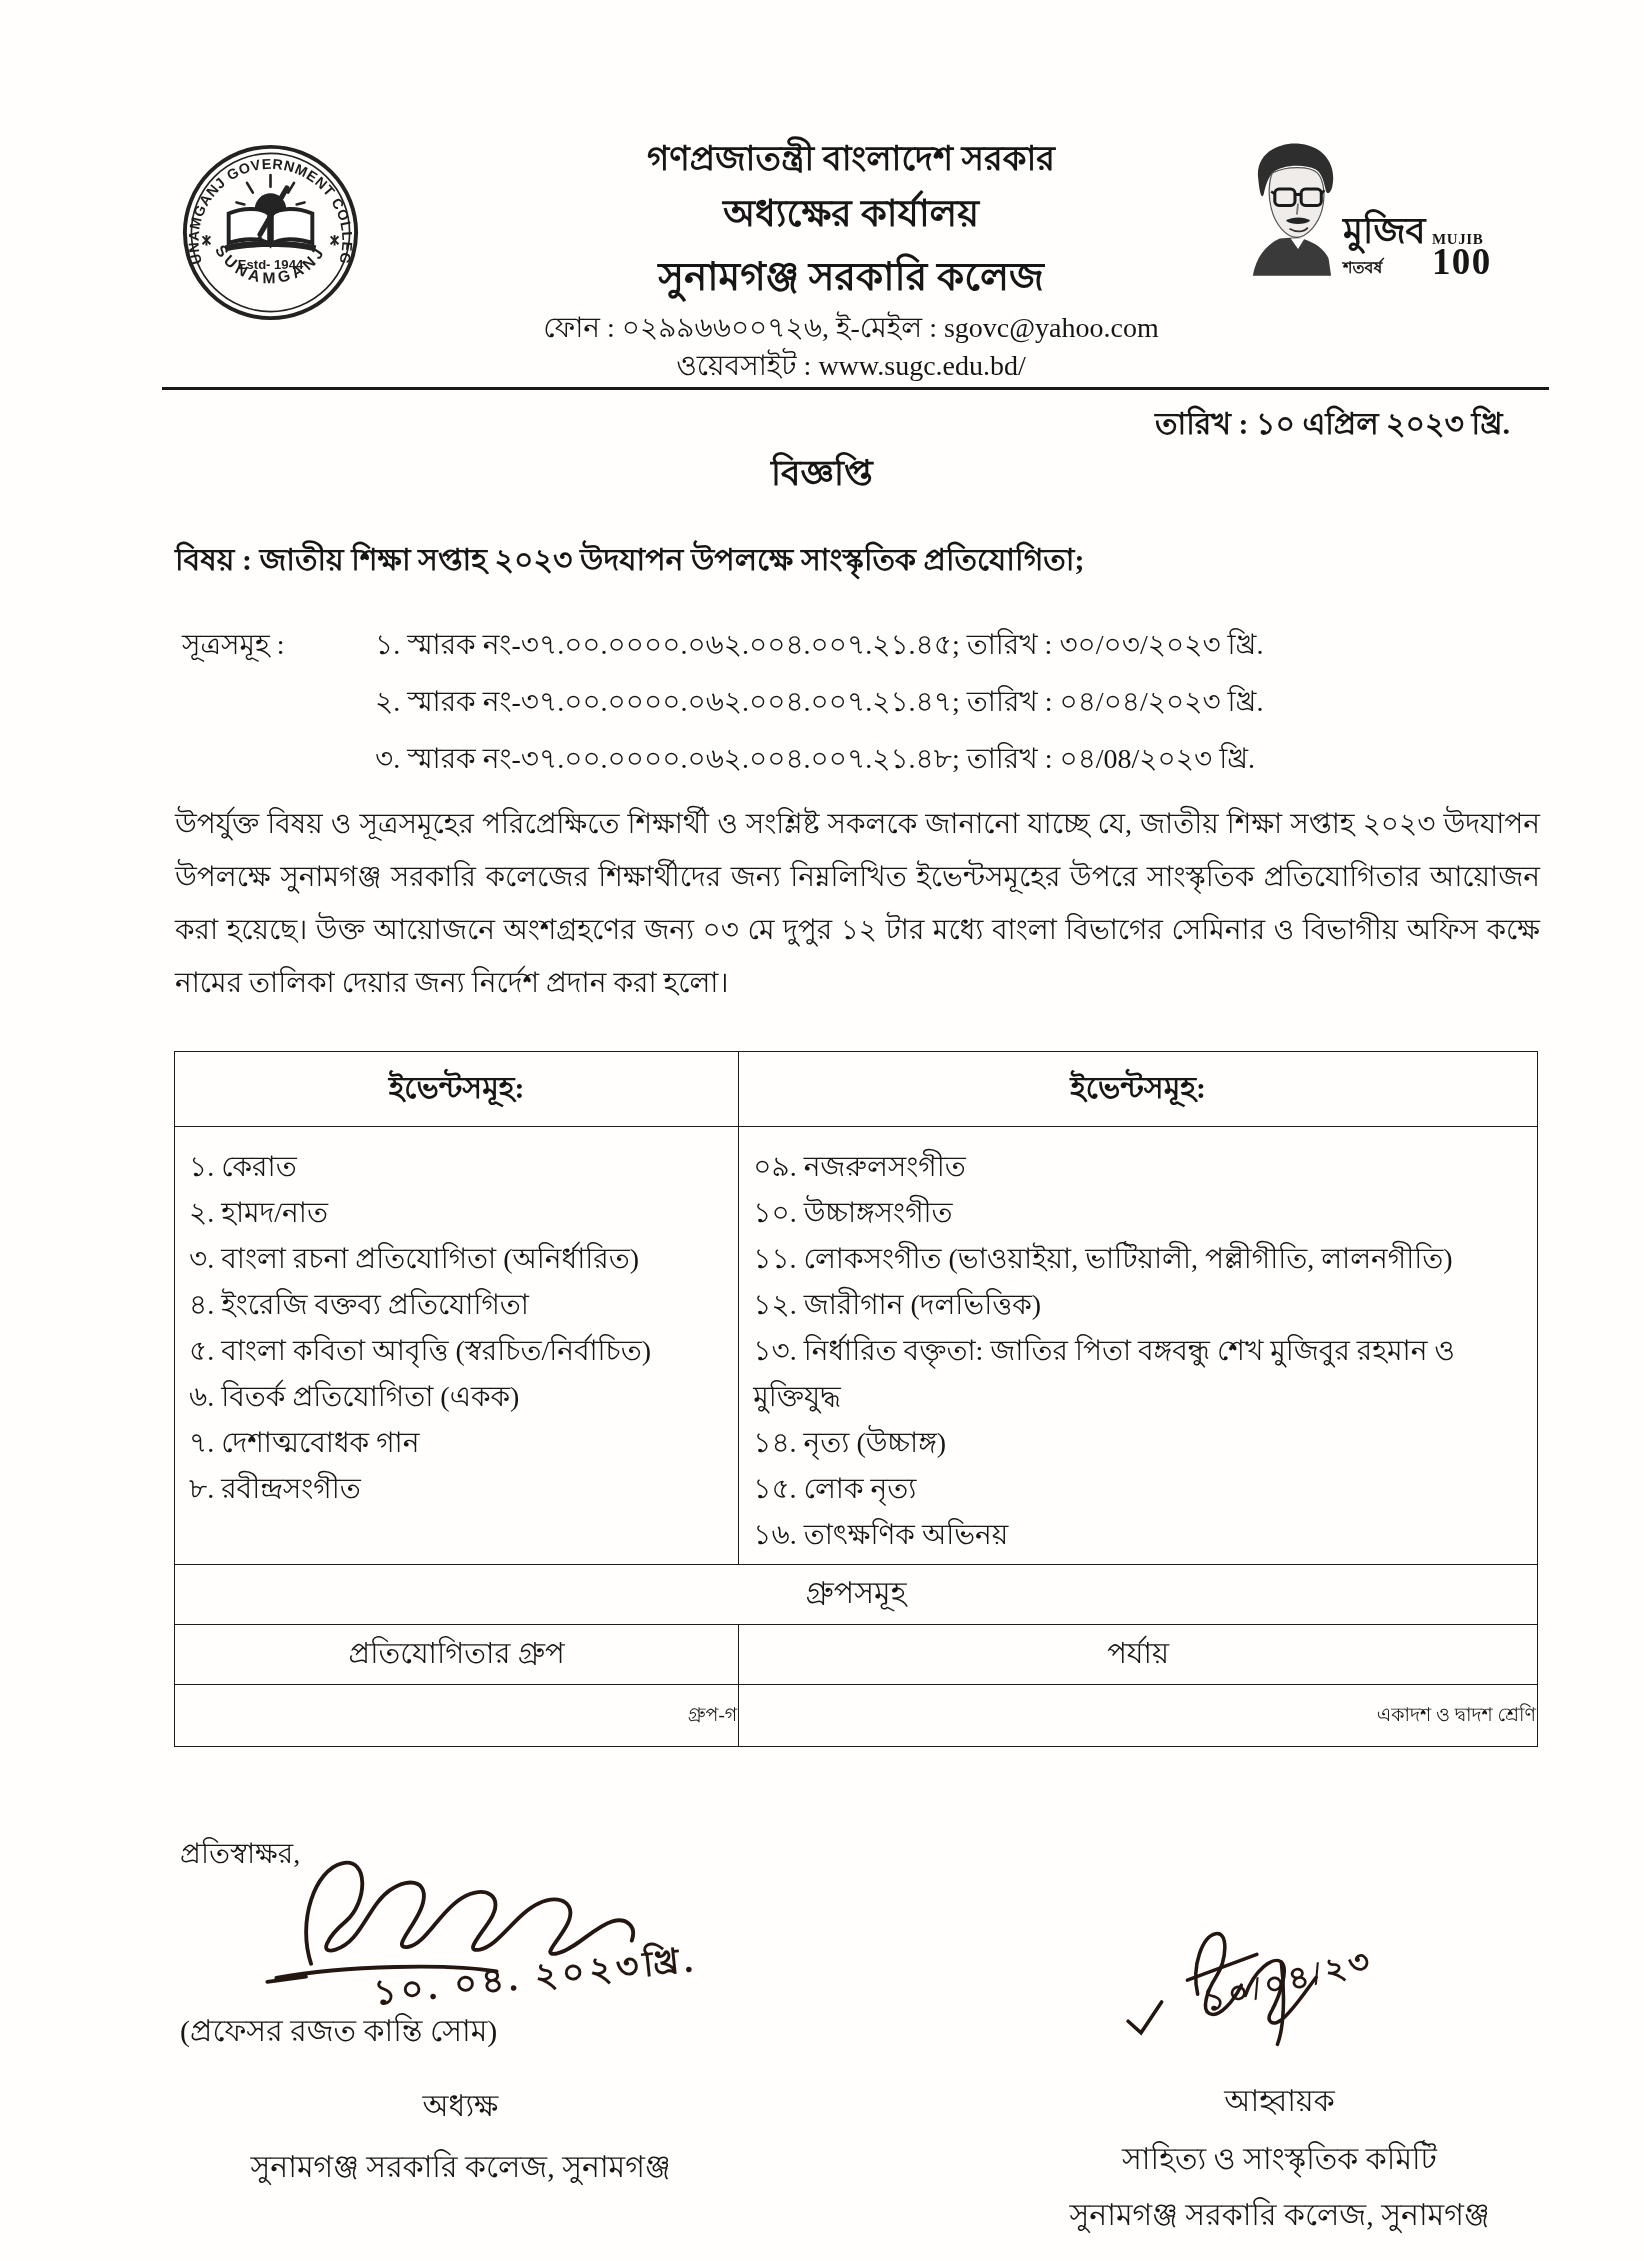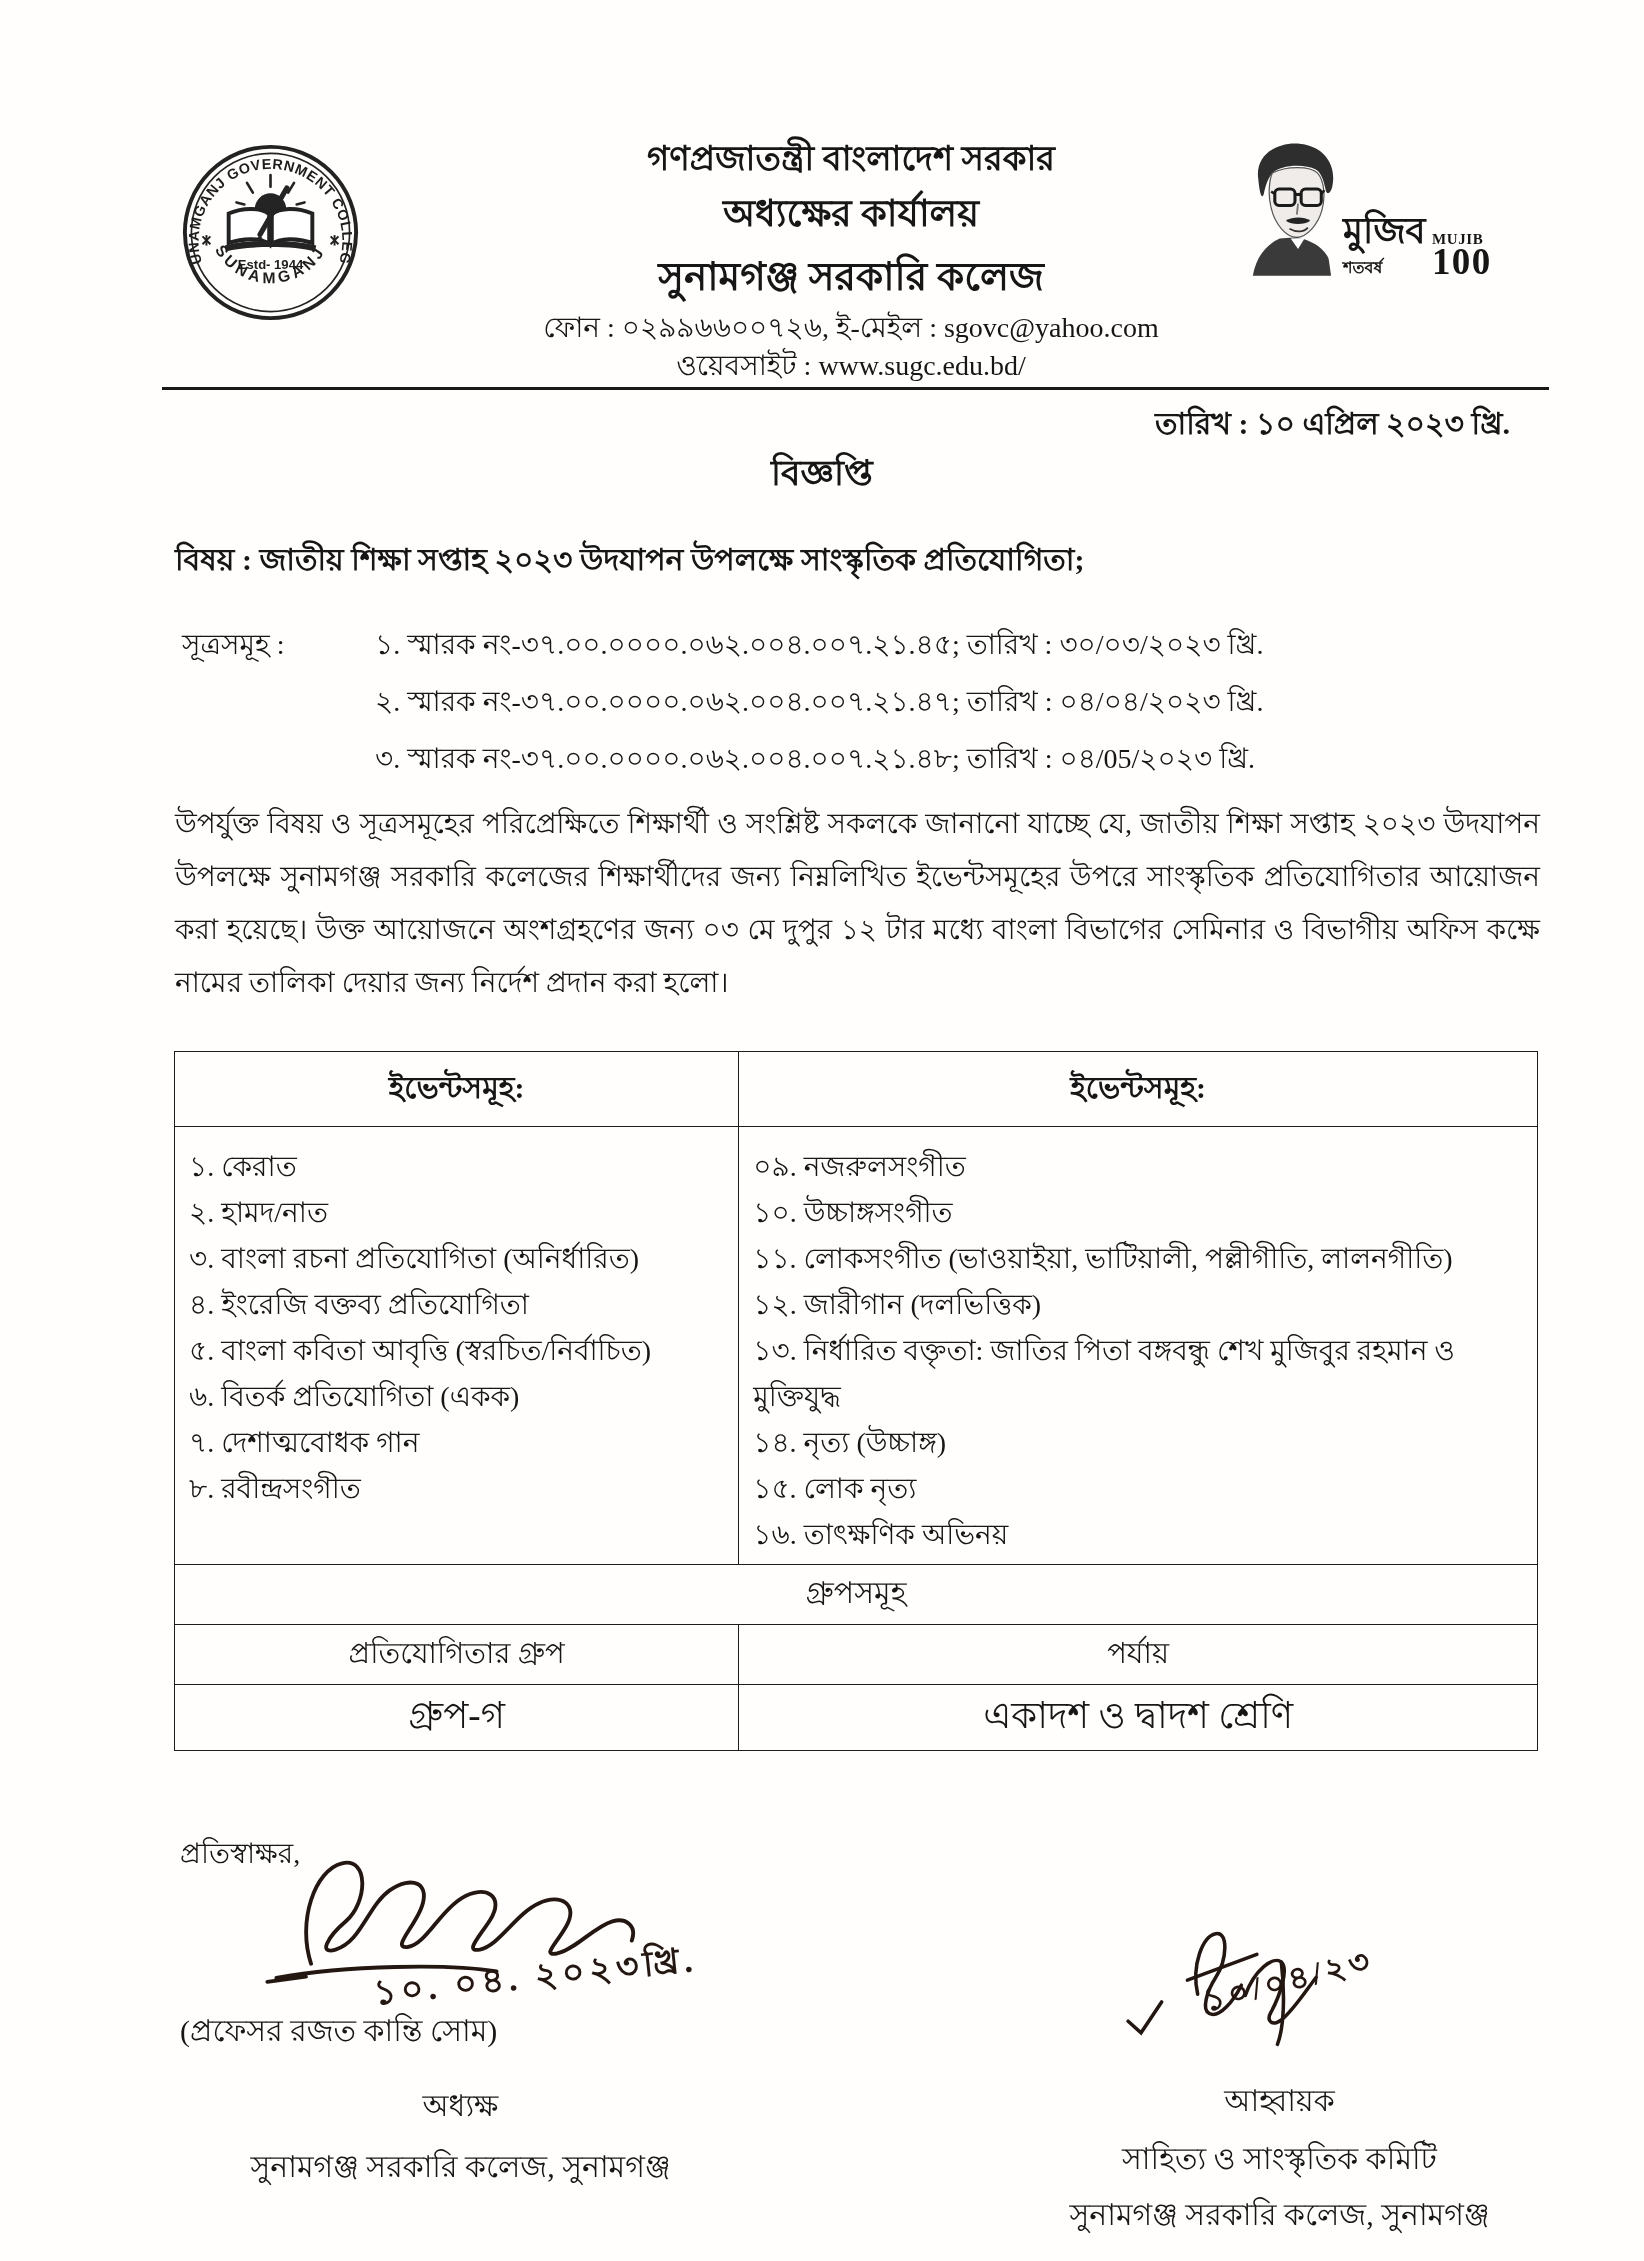--- a/index.html
+++ b/index.html
@@ -36,21 +36,21 @@
   .body-para{position:absolute;left:175px;top:797px;width:1365px;margin:0;font-size:28px;line-height:53px;text-align:justify;}
   
   .events{position:absolute;left:174px;top:1051px;width:1364px;border-collapse:collapse;table-layout:fixed;}
   .events th,.events td{border:1.9px solid #1c1c1c;font-weight:normal;}
   .col-left{width:41.4%;}
   .events-header th{height:72px;font-size:30px;font-weight:bold;text-align:center;vertical-align:middle;}
   .items-cell{height:420px;vertical-align:top;padding:17px 6.4px 0 14px;}
   .event-item{font-size:28px;line-height:46px;}
   .groups-head{height:57px;text-align:center;vertical-align:middle;font-size:30px;font-weight:bold;}
   .ghead td{height:57px;text-align:center;vertical-align:middle;font-size:29px;}
-  .grow td{height:59px;text-align:center;vertical-align:middle;font-size:37px;margin-left:8px;}
+  .grow td{height:59px;text-align:right;vertical-align:middle;font-size:19px;margin-left:8px;}
   
   .sig-left{position:absolute;left:180px;top:1832px;width:561px;}
   .sig-pre{position:absolute;left:0;top:0;font-size:28px;}
   .sig-svg-left{position:absolute;left:77px;top:11.6px;width:425px;height:170px;}
   .hand{color:#241712;font-weight:bold;white-space:nowrap;}
   .hand-date-left{position:absolute;left:193px;top:117px;transform:rotate(-6deg);font-size:35px;letter-spacing:4.5px;}
   .sig-name{position:absolute;left:0;top:175px;width:100%;text-align:left;font-size:30px;}
   .sig-role-left{position:absolute;left:0;top:250px;width:100%;text-align:center;font-size:30px;}
   .sig-org-left{position:absolute;left:0;top:311px;width:100%;text-align:center;font-size:30px;}
   .sig-right{position:absolute;left:1009px;top:1900px;width:541px;}
@@ -147,21 +147,21 @@
 
   <h1 class="title">বিজ্ঞপ্তি</h1>
 
   <div class="subject">বিষয় : জাতীয় শিক্ষা সপ্তাহ ২০২৩ উদযাপন উপলক্ষে সাংস্কৃতিক প্রতিযোগিতা;</div>
 
   <div class="refs">
     <div class="refs-label">সূত্রসমূহ :</div>
     <div class="refs-items">
       <div>১. স্মারক নং-৩৭.০০.০০০০.০৬২.০০৪.০০৭.২১.৪৫; তারিখ : ৩০/০৩/২০২৩ খ্রি.</div>
       <div>২. স্মারক নং-৩৭.০০.০০০০.০৬২.০০৪.০০৭.২১.৪৭; তারিখ : ০৪/০৪/২০২৩ খ্রি.</div>
-      <div>৩. স্মারক নং-৩৭.০০.০০০০.০৬২.০০৪.০০৭.২১.৪৮; তারিখ : ০৪/05/২০২৩ খ্রি.</div>
+      <div>৩. স্মারক নং-৩৭.০০.০০০০.০৬২.০০৪.০০৭.২১.৪৮; তারিখ : ০৪/08/২০২৩ খ্রি.</div>
     </div>
   </div>
 
   <p class="body-para">উপর্যুক্ত বিষয় ও সূত্রসমূহের পরিপ্রেক্ষিতে শিক্ষার্থী ও সংশ্লিষ্ট সকলকে জানানো যাচ্ছে যে, জাতীয় শিক্ষা সপ্তাহ ২০২৩ উদযাপন উপলক্ষে সুনামগঞ্জ সরকারি কলেজের শিক্ষার্থীদের জন্য নিম্নলিখিত ইভেন্টসমূহের উপরে সাংস্কৃতিক প্রতিযোগিতার আয়োজন করা হয়েছে। উক্ত আয়োজনে অংশগ্রহণের জন্য ০৩ মে দুপুর ১২ টার মধ্যে বাংলা বিভাগের সেমিনার ও বিভাগীয় অফিস কক্ষে নামের তালিকা দেয়ার জন্য নির্দেশ প্রদান করা হলো।</p>
 
   <table class="events">
     <colgroup>
         <col class="col-left">
         <col>
       </colgroup>

